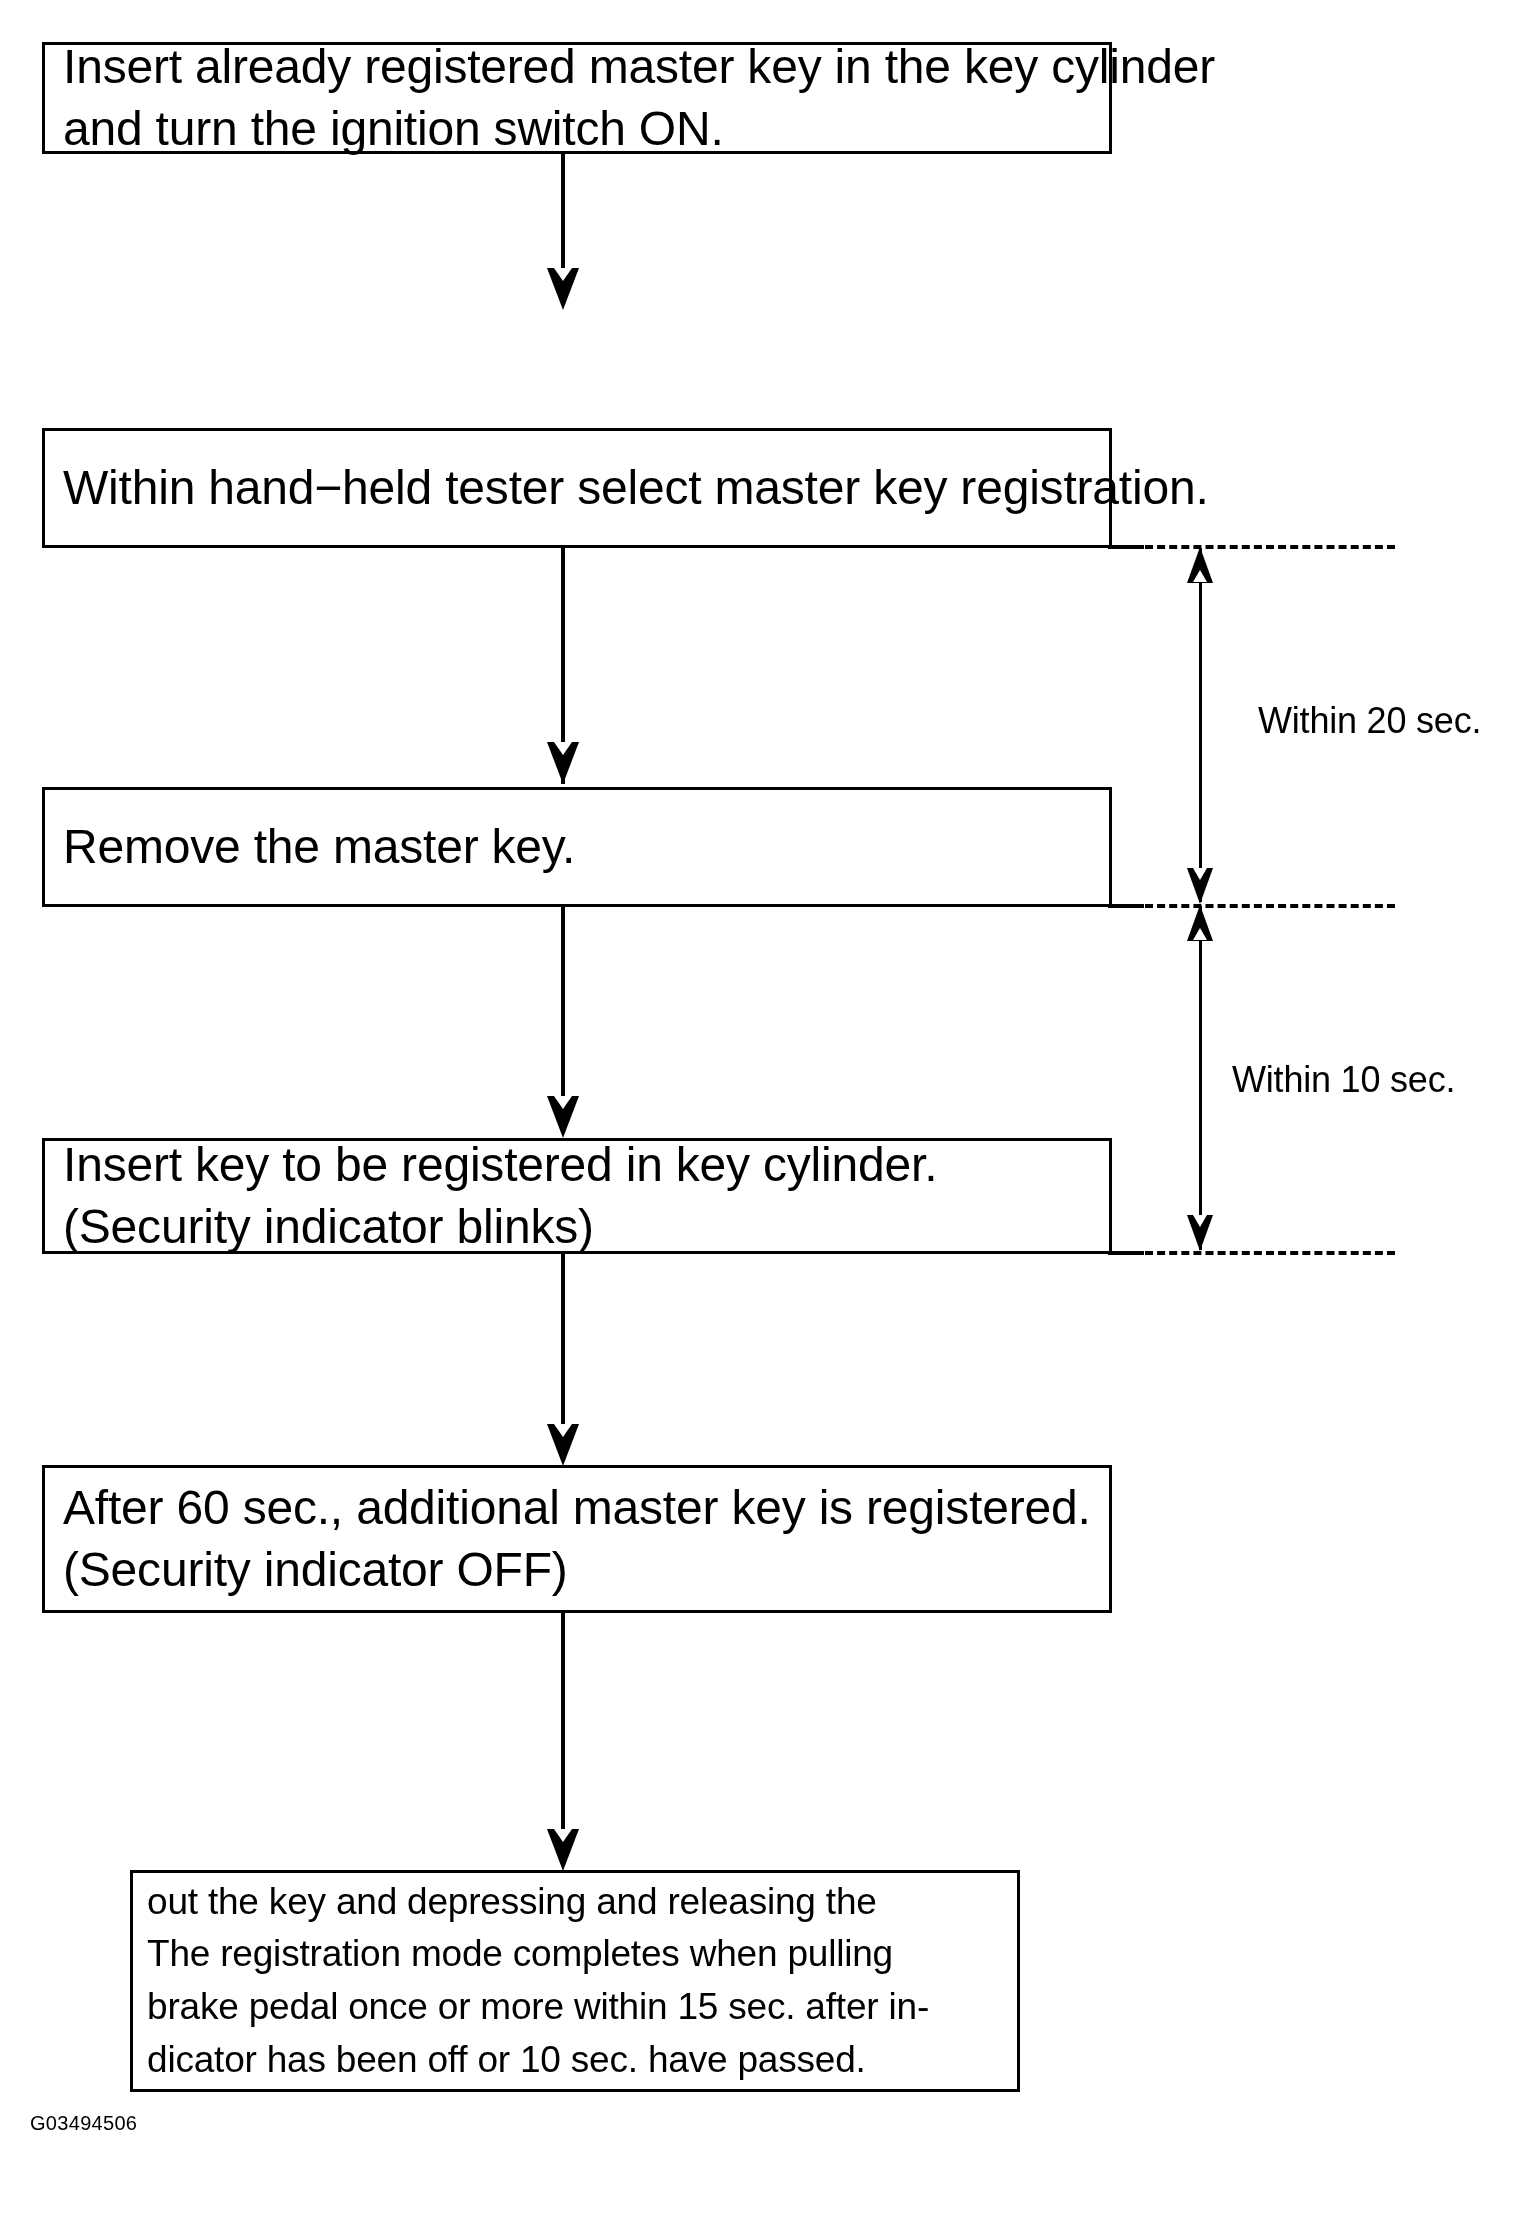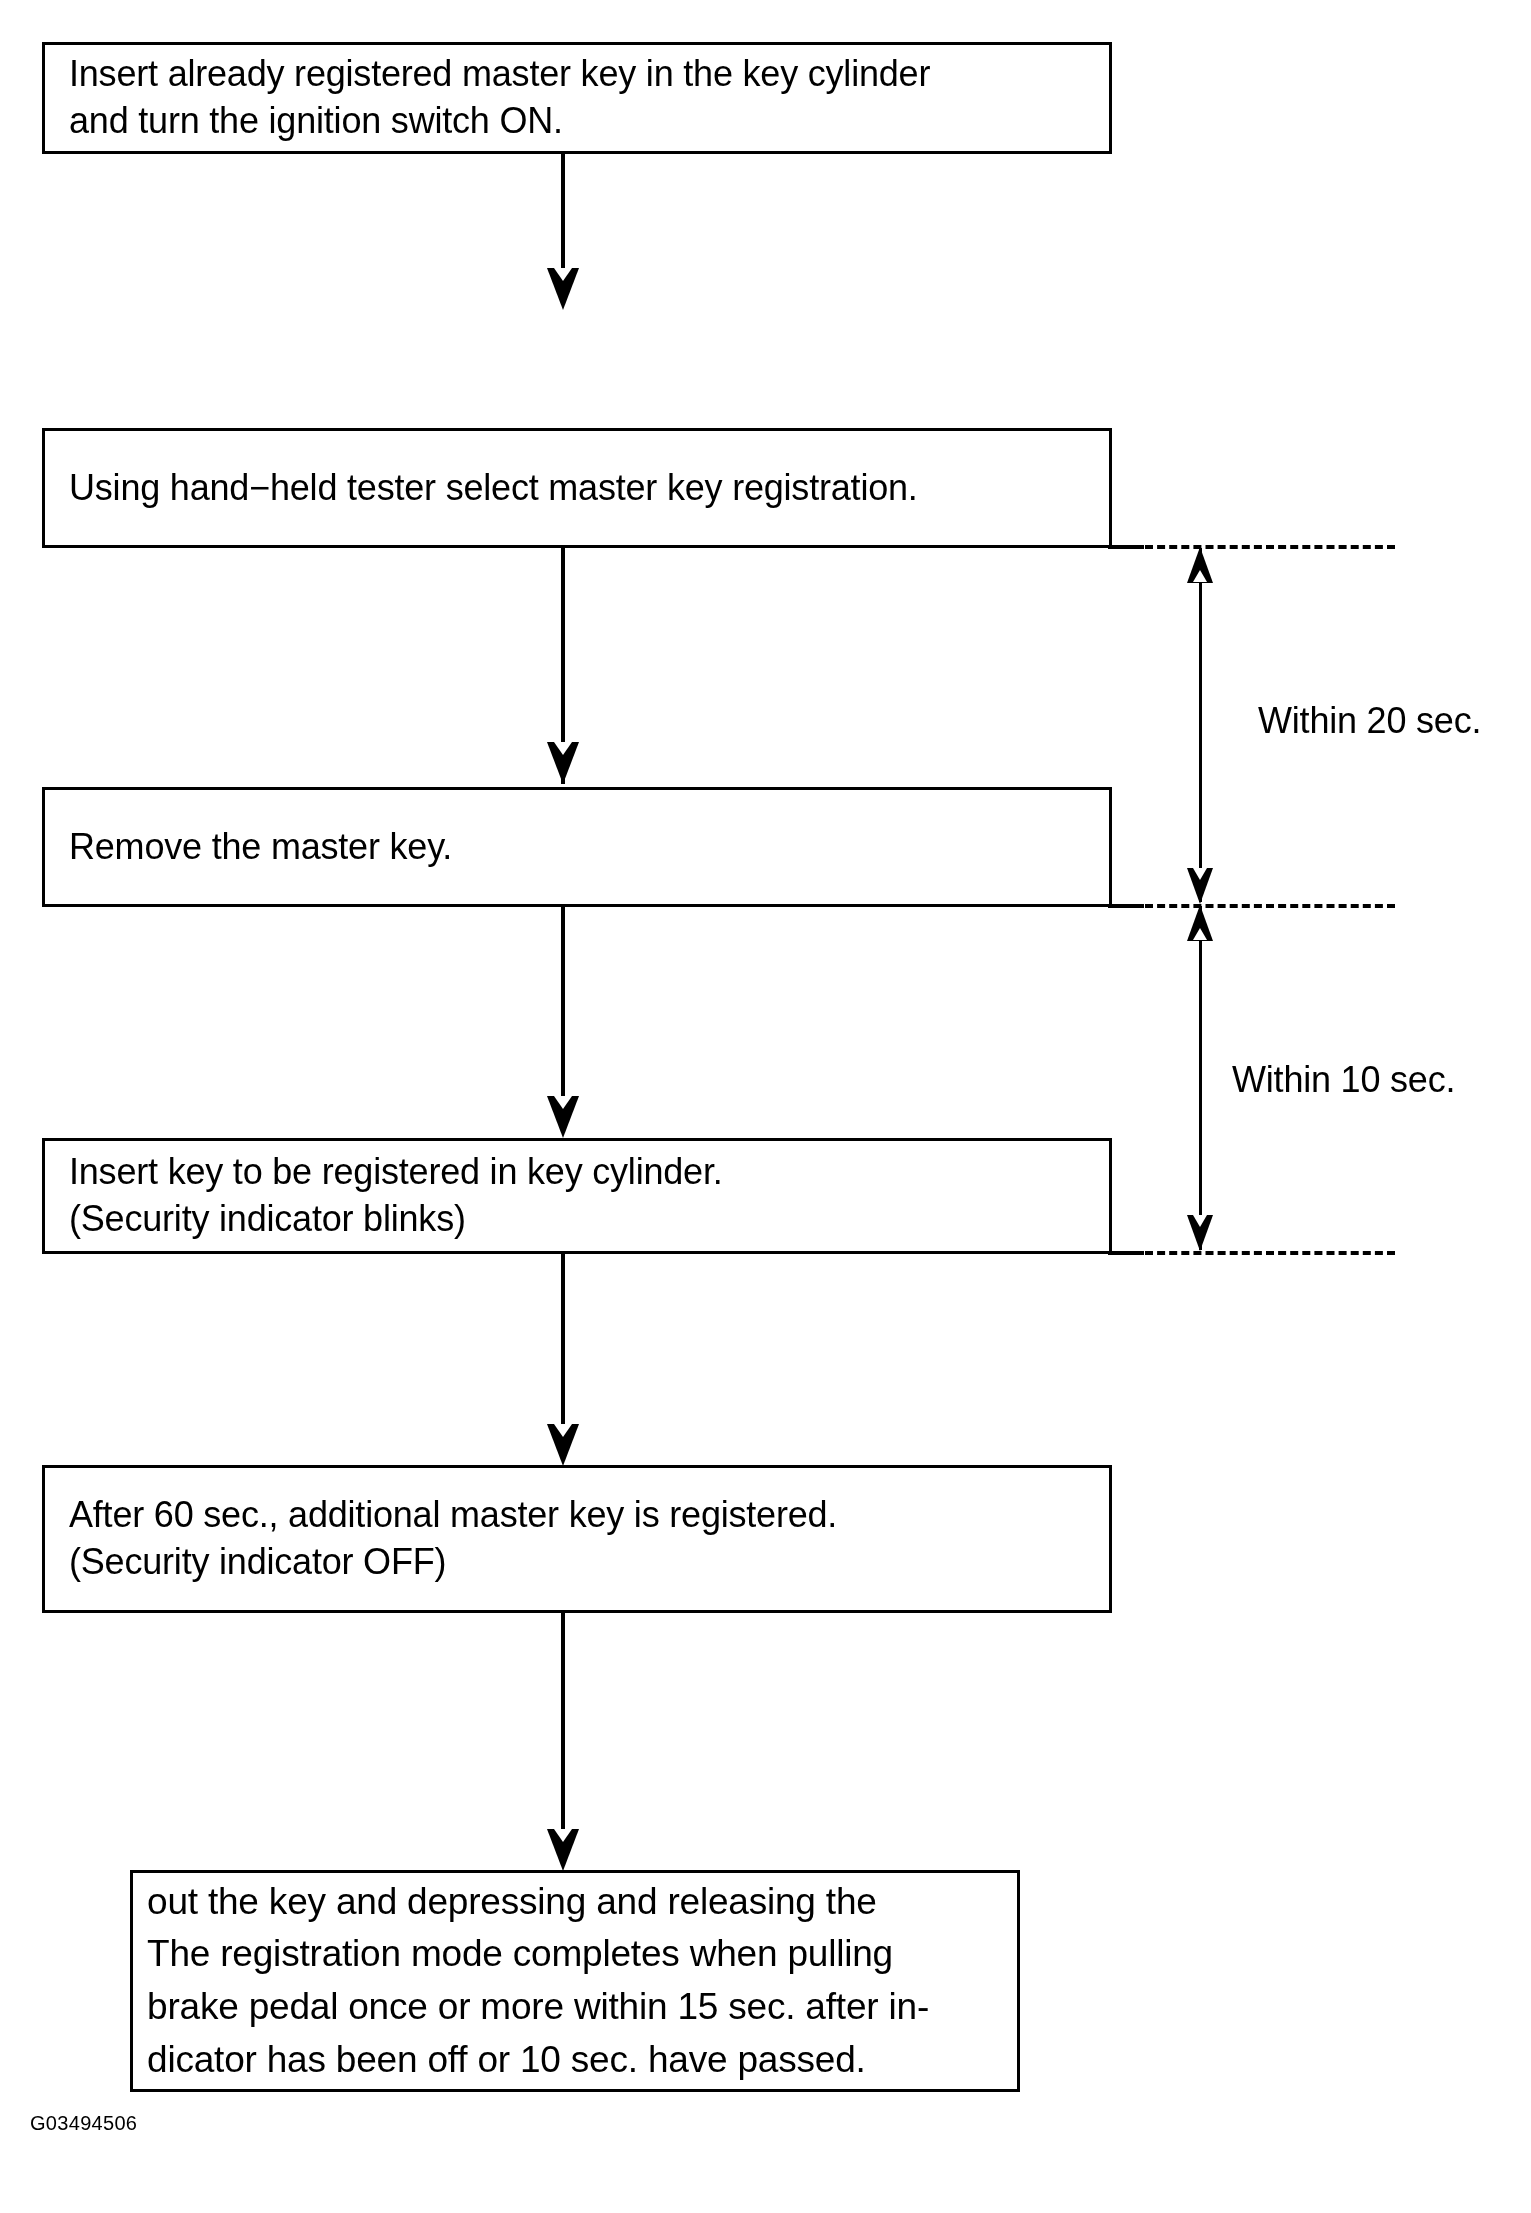--- a/index.html
+++ b/index.html
@@ -23,25 +23,25 @@
   .flowbox {
     position: absolute;
     box-sizing: border-box;
     border: 3px solid #000000;
     background: #ffffff;
     display: flex;
     flex-direction: column;
     justify-content: center;
   }
   .flowbox .line {
-    font-size: 36px;
+    font-size: 48px;
     line-height: 1.30;
     letter-spacing: -0.2px;
     white-space: pre;
-    padding-left: 24px;
+    padding-left: 18px;
   }
   .flowbox.justified .line {
     white-space: normal;
   }
 
   
   #box-1 { left: 42px;  top: 42px;   width: 1070px; height: 112px; }
   #box-2 { left: 42px;  top: 428px;  width: 1070px; height: 120px; }
   #box-3 { left: 42px;  top: 787px;  width: 1070px; height: 120px; }
   #box-4 { left: 42px;  top: 1138px; width: 1070px; height: 116px; }
@@ -190,21 +190,21 @@
 
   <div class="flowbox" id="box-1">
     <div class="line">Insert already registered master key in the key cylinder</div>
     <div class="line">and turn the ignition switch ON.</div>
   </div>
 
   <div class="connector" id="conn-1"></div>
   <div class="arrowhead" id="head-1"></div>
 
   <div class="flowbox" id="box-2">
-    <div class="line">Using hand−held tester select master key registration.</div>
+    <div class="line">Within hand−held tester select master key registration.</div>
   </div>
 
   <div class="connector" id="conn-2"></div>
   <div class="arrowhead" id="head-2b"></div>
 
   <div class="flowbox" id="box-3">
     <div class="line">Remove the master key.</div>
   </div>
 
   <div class="connector" id="conn-3"></div>

